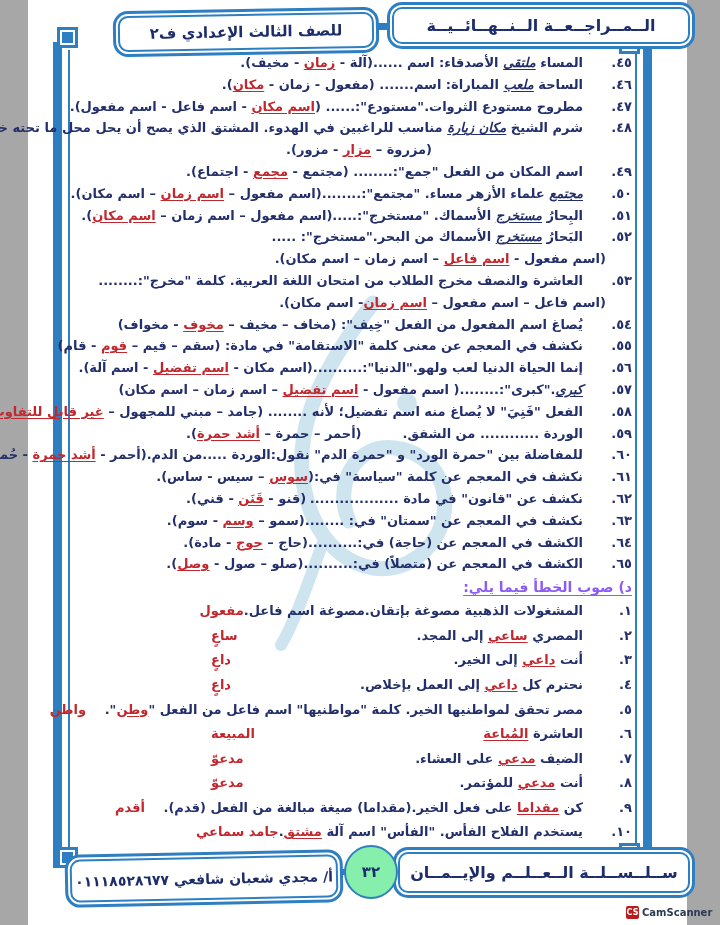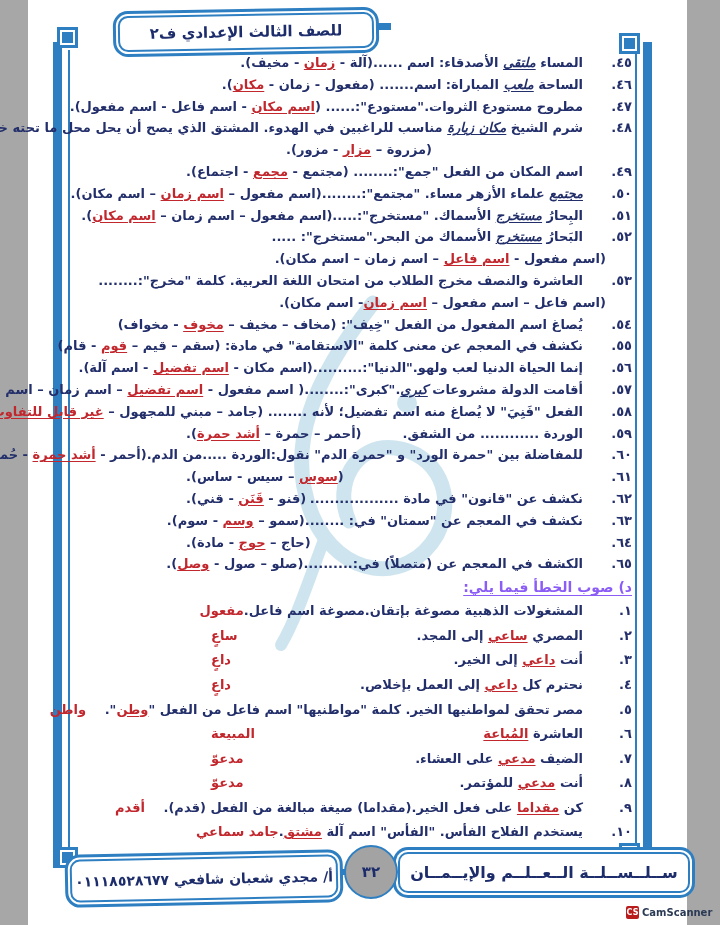--- a/index.html
+++ b/index.html
@@ -24,21 +24,21 @@
   
   .hbox{position:absolute;background:#fff;border:2px solid #2e7fc2;border-radius:10px;
         box-shadow:0 0 0 2px #fff,0 0 0 5px #2e7fc2;
         display:flex;align-items:center;justify-content:center;
         color:#1d2d6b;font-weight:bold;}
   #hb-right{left:392px;top:7px;width:294px;height:33px;font-size:16px;}
   #hb-left{left:118px;top:14px;width:252px;height:32px;font-size:15px;transform:rotate(-1deg);}
   #fb-right{left:398px;top:852px;width:288px;height:37px;font-size:16px;}
   #fb-left{left:70px;top:857px;width:264px;height:39px;font-size:14px;transform:rotate(-1.2deg);}
   #circle{position:absolute;left:344px;top:845px;width:50px;height:50px;border-radius:50%;
-          border:2px solid #2e7fc2;background:#a3a3a3;display:flex;align-items:center;
+          border:2px solid #2e7fc2;background:#86efac;display:flex;align-items:center;
           justify-content:center;color:#1d2d6b;font-weight:bold;font-size:15px;}
   #conn-h{left:371px;top:23px;width:20px;height:7px;}
   #conn-f1{left:335px;top:869px;width:10px;height:6px;}
   #conn-f2{left:393px;top:869px;width:6px;height:6px;}
 
   
   .content{position:absolute;left:86px;top:52px;width:546px;direction:rtl;color:#232f6a;z-index:3;}
   .row{display:flex;align-items:baseline;height:21.8px;line-height:21.8px;
        font-size:13px;font-weight:bold;white-space:pre;}
   .num{flex:0 0 37px;margin-left:12px;}
@@ -83,48 +83,51 @@
   <div class="vline" id="fr-inner"></div>
   <div class="vline" id="fr-outer"></div>
   <div class="corner" id="c-tl"></div>
   <div class="corner" id="c-tr"></div>
   <div class="corner" id="c-bl"></div>
   <div class="corner" id="c-br"></div>
   <div class="conn" id="conn-h"></div>
   <div class="conn" id="conn-f1"></div>
   <div class="conn" id="conn-f2"></div>
 
+  <div class="hbox" id="hb-right">
+    <span>الــمــراجــعــة الــنــهــائــيــة</span>
+  </div>
   <div class="hbox" id="hb-left">
     <span>للصف الثالث الإعدادي ف٢</span>
   </div>
 
   <div class="content">
       <div class="row"><span class="num">٤٥.</span><span class="seg-n">المساء </span><span class="seg-u">ملتقى</span><span class="seg-n"> الأصدقاء: اسم ......(آلة - </span><span class="seg-r">زمان</span><span class="seg-n"> - مخيف).</span></div>
       <div class="row"><span class="num">٤٦.</span><span class="seg-n">الساحة </span><span class="seg-u">ملعب</span><span class="seg-n"> المباراة: اسم....... (مفعول - زمان - </span><span class="seg-r">مكان</span><span class="seg-n">).</span></div>
       <div class="row"><span class="num">٤٧.</span><span class="seg-n">مطروح مستودع الثروات."مستودع":...... (</span><span class="seg-r">اسم مكان</span><span class="seg-n"> - اسم فاعل - اسم مفعول).</span></div>
       <div class="row"><span class="num">٤٨.</span><span class="seg-n">شرم الشيخ </span><span class="seg-u">مكان زيارة</span><span class="seg-n"> مناسب للراغبين في الهدوء. المشتق الذي يصح أن يحل محل ما تحته خط.</span></div>
       <div class="row cc"><span class="seg-n">(مزروة – </span><span class="seg-r">مزار</span><span class="seg-n"> - مزور).</span></div>
       <div class="row"><span class="num">٤٩.</span><span class="seg-n">اسم المكان من الفعل "جمع":........ (مجتمع - </span><span class="seg-r">مجمع</span><span class="seg-n"> - اجتماع).</span></div>
       <div class="row"><span class="num">٥٠.</span><span class="seg-u">مجتمع</span><span class="seg-n"> علماء الأزهر مساء. "مجتمع":........(اسم مفعول – </span><span class="seg-r">اسم زمان</span><span class="seg-n"> – اسم مكان).</span></div>
       <div class="row"><span class="num">٥١.</span><span class="seg-n">البِحارُ </span><span class="seg-u">مستخرج</span><span class="seg-n"> الأسماك. "مستخرج":.....(اسم مفعول – اسم زمان – </span><span class="seg-r">اسم مكان</span><span class="seg-n">).</span></div>
       <div class="row"><span class="num">٥٢.</span><span class="seg-n">البَحارُ </span><span class="seg-u">مستخرج</span><span class="seg-n"> الأسماك من البحر."مستخرج": .....</span></div>
       <div class="row cont"><span class="seg-n">(اسم مفعول - </span><span class="seg-r">اسم فاعل</span><span class="seg-n"> – اسم زمان – اسم مكان).</span></div>
       <div class="row"><span class="num">٥٣.</span><span class="seg-n">العاشرة والنصف مخرج الطلاب من امتحان اللغة العربية. كلمة "مخرج":........</span></div>
       <div class="row cont"><span class="seg-n">(اسم فاعل – اسم مفعول – </span><span class="seg-r">اسم زمان</span><span class="seg-n">- اسم مكان).</span></div>
       <div class="row"><span class="num">٥٤.</span><span class="seg-n">يُصاغ اسم المفعول من الفعل "خِيف": (مخاف – مخيف – </span><span class="seg-r">مخوف</span><span class="seg-n"> - مخواف)</span></div>
       <div class="row"><span class="num">٥٥.</span><span class="seg-n">نكشف في المعجم عن معنى كلمة "الاستقامة" في مادة: (سقم – قيم – </span><span class="seg-r">قوم</span><span class="seg-n"> - قام)</span></div>
       <div class="row"><span class="num">٥٦.</span><span class="seg-n">إنما الحياة الدنيا لعب ولهو."الدنيا":..........(اسم مكان - </span><span class="seg-r">اسم تفضيل</span><span class="seg-n"> - اسم آلة).</span></div>
-      <div class="row"><span class="num">٥٧.</span><span class="seg-n">أقامت الدولة مشروعات </span><span class="seg-u">كبرى</span><span class="seg-n">."كبرى":........( اسم مفعول - </span><span class="seg-r">اسم تفضيل</span><span class="seg-n"> – اسم زمان – اسم مكان)</span></div>
+      <div class="row"><span class="num">٥٧.</span><span class="seg-u">كبرى</span><span class="seg-n">."كبرى":........( اسم مفعول - </span><span class="seg-r">اسم تفضيل</span><span class="seg-n"> – اسم زمان – اسم مكان)</span></div>
       <div class="row"><span class="num">٥٨.</span><span class="seg-n">الفعل "فَنِيَ" لا يُصاغ منه اسم تفضيل؛ لأنه ........ (جامد – مبني للمجهول – </span><span class="seg-r">غير قابل للتفاوت</span><span class="seg-n">).</span></div>
       <div class="row g100"><span class="num">٥٩.</span><span class="seg-n">الوردة ............ من الشفق.</span><span class="gap"></span><span class="seg-n">(أحمر – حمرة – </span><span class="seg-r">أشد حمرة</span><span class="seg-n">).</span></div>
       <div class="row"><span class="num">٦٠.</span><span class="seg-n">للمفاضلة بين "حمرة الورد" و "حمرة الدم" نقول:الوردة .....من الدم.(أحمر - </span><span class="seg-r">أشد حمرة</span><span class="seg-n"> - حُمرة ).</span></div>
-      <div class="row g100"><span class="num">٦١.</span><span class="gap"></span><span class="seg-n">(</span><span class="seg-r">سوس</span><span class="seg-n"> – سيس - ساس).</span></div>
+      <div class="row g100"><span class="num">٦١.</span><span class="seg-n">نكشف في المعجم عن كلمة "سياسة" في:</span><span class="gap"></span><span class="seg-n">(</span><span class="seg-r">سوس</span><span class="seg-n"> – سيس - ساس).</span></div>
       <div class="row g100"><span class="num">٦٢.</span><span class="seg-n">نكشف عن "قانون" في مادة ..................</span><span class="gap"></span><span class="seg-n">(قنو - </span><span class="seg-r">قَنَن</span><span class="seg-n"> - قني).</span></div>
       <div class="row"><span class="num">٦٣.</span><span class="seg-n">نكشف في المعجم عن "سمتان" في: ........(سمو – </span><span class="seg-r">وسم</span><span class="seg-n"> - سوم).</span></div>
-      <div class="row g100"><span class="num">٦٤.</span><span class="gap"></span><span class="seg-n">(حاج – </span><span class="seg-r">حوج</span><span class="seg-n"> - مادة).</span></div>
+      <div class="row g100"><span class="num">٦٤.</span><span class="seg-n">الكشف في المعجم عن (حاجة) في:..........</span><span class="gap"></span><span class="seg-n">(حاج – </span><span class="seg-r">حوج</span><span class="seg-n"> - مادة).</span></div>
       <div class="row g100"><span class="num">٦٥.</span><span class="seg-n">الكشف في المعجم عن (متصلاً) في:..........</span><span class="gap"></span><span class="seg-n">(صلو – صول - </span><span class="seg-r">وصل</span><span class="seg-n">).</span></div>
       <div class="row sec"><span class="seg-sh">د) صوب الخطأ فيما يلي:</span></div>
       <div class="row d g130"><span class="num">١.</span><span class="seg-n">المشغولات الذهبية مصوغة بإتقان.مصوغة اسم فاعل.</span><span class="gap"></span><span class="seg-a">مفعول</span></div>
       <div class="row d g130"><span class="num">٢.</span><span class="seg-n">المصري </span><span class="seg-r">ساعي</span><span class="seg-n"> إلى المجد.</span><span class="gap"></span><span class="seg-a">ساعٍ</span></div>
       <div class="row d g130"><span class="num">٣.</span><span class="seg-n">أنت </span><span class="seg-r">داعي</span><span class="seg-n"> إلى الخير.</span><span class="gap"></span><span class="seg-a">داعٍ</span></div>
       <div class="row d g130"><span class="num">٤.</span><span class="seg-n">نحترم كل </span><span class="seg-r">داعي</span><span class="seg-n"> إلى العمل بإخلاص.</span><span class="gap"></span><span class="seg-a">داعٍ</span></div>
       <div class="row d"><span class="num">٥.</span><span class="seg-n">مصر تحقق لمواطنيها الخير. كلمة "مواطنيها" اسم فاعل من الفعل "</span><span class="seg-r">وطن</span><span class="seg-n">". </span><span class="sgap"></span><span class="seg-a">واطن</span></div>
       <div class="row d g130"><span class="num">٦.</span><span class="seg-n">العاشرة </span><span class="seg-r">المُباعة</span><span class="gap"></span><span class="seg-a">المبيعة</span></div>
       <div class="row d g130"><span class="num">٧.</span><span class="seg-n">الضيف </span><span class="seg-r">مدعي</span><span class="seg-n"> على العشاء.</span><span class="gap"></span><span class="seg-a">مدعوّ</span></div>
       <div class="row d g130"><span class="num">٨.</span><span class="seg-n">أنت </span><span class="seg-r">مدعي</span><span class="seg-n"> للمؤتمر.</span><span class="gap"></span><span class="seg-a">مدعوّ</span></div>

